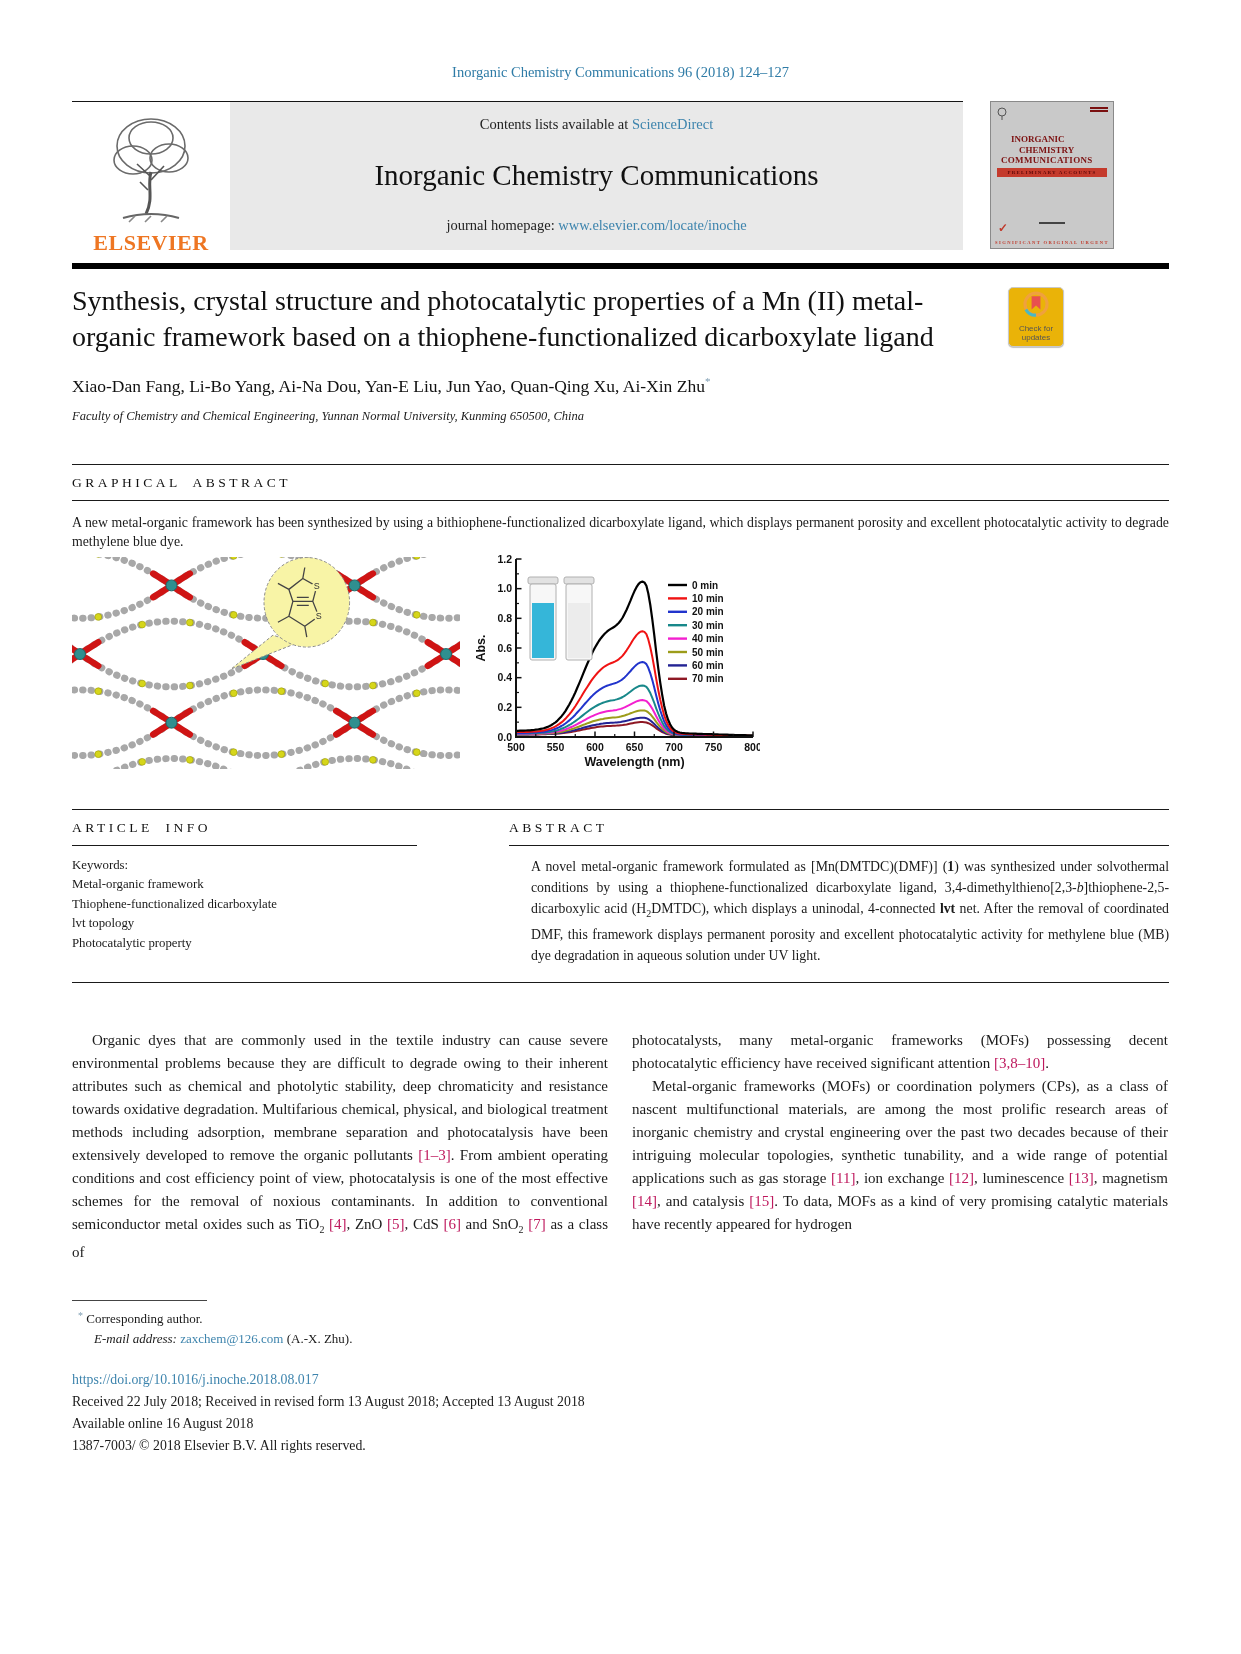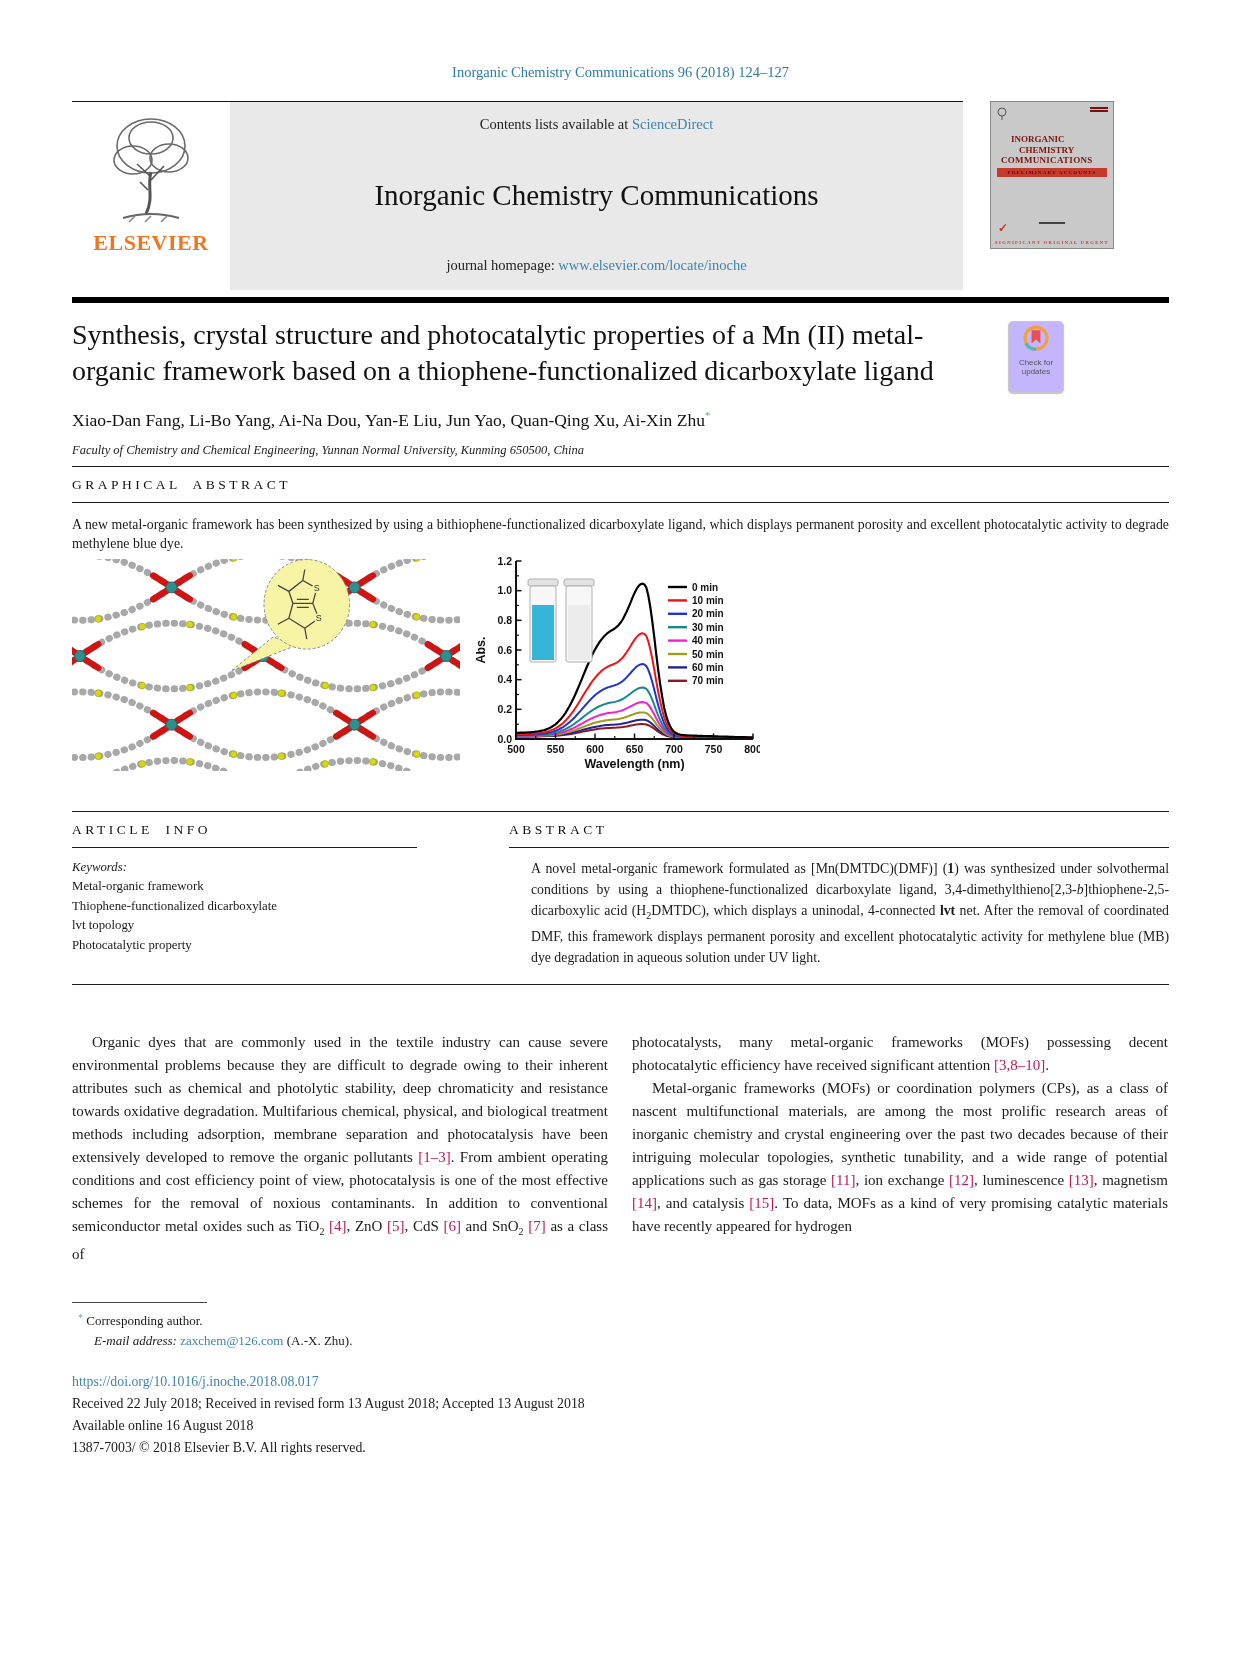--- a/index.html
+++ b/index.html
@@ -5,21 +5,21 @@
   html,body{margin:0;padding:0;}
   body{width:1241px;height:1654px;background:#fff;font-family:"Liberation Serif",serif;color:#1a1a1a;position:relative;overflow:hidden;}
   .wrap{padding:0 72px;}
   
   .citation{padding-top:64px;text-align:center;font-size:14.5px;color:#2e7ba6;}
   
   .header-row{display:flex;margin-top:20px;align-items:stretch;}
   .header-main{display:flex;flex:0 0 891px;border-top:1.5px solid #151515;}
   .logo-col{width:158px;background:#fff;display:flex;flex-direction:column;align-items:center;justify-content:flex-start;padding-top:8px;}
   .elsevier-text{font-size:22px;letter-spacing:.5px;color:#ee7623;font-weight:bold;margin-top:2px;}
-  .band{flex:1;background:#e9e9e9;text-align:center;padding:14px 10px 16px;display:flex;flex-direction:column;justify-content:space-between;height:188px;box-sizing:border-box;}
+  .band{flex:1;background:#e9e9e9;text-align:center;padding:14px 10px 16px;display:flex;flex-direction:column;justify-content:space-between;height:148px;box-sizing:border-box;}
   .band .contents-line{font-size:14.5px;color:#222;}
   .band .journal-title{font-size:29px;color:#111;}
   .band .homepage-line{font-size:14.5px;color:#222;}
   a.link{color:#3d84ad;text-decoration:none;}
   .cover-box{width:124px;height:148px;margin-left:27px;background:#c9c9c9;border:1px solid #8a8a8a;box-sizing:border-box;position:relative;font-family:"Liberation Serif",serif;}
   .cover-tree{position:absolute;top:5px;left:5px;width:12px;height:14px;}
   .cover-barcode{position:absolute;top:5px;right:5px;width:18px;}
   .cover-barcode div{height:1.5px;background:#7a1010;margin-bottom:1.5px;}
   .cover-title{position:absolute;top:32px;left:6px;right:6px;color:#7d1212;font-weight:bold;font-size:9px;line-height:10.5px;}
   .cover-title .l1{padding-left:14px;}
@@ -28,41 +28,41 @@
   .cover-banner{position:absolute;top:66px;left:6px;right:6px;background:#c43a2c;color:#5e0808;font-size:5px;font-weight:bold;letter-spacing:1.2px;text-align:center;padding:2px 0;}
   .cover-mid{position:absolute;top:108px;left:0;right:0;text-align:center;}
   .cover-mid .bar1{display:inline-block;width:26px;height:2.5px;background:#444;}
   .cover-check{position:absolute;bottom:12px;left:7px;color:#c0392b;font-size:12px;font-weight:bold;}
   .cover-tagline{position:absolute;bottom:3px;left:4px;right:4px;color:#c0392b;font-size:4.6px;font-weight:bold;letter-spacing:1.4px;text-align:center;}
   .thick-bar{height:6px;background:#000;margin-top:7px;}
   
   .section-label{font-size:15.5px;margin-top:26px;}
   .title-row{position:relative;margin-top:14px;}
   .paper-title{font-size:28px;line-height:36px;max-width:905px;color:#111;}
-  .updates-badge{position:absolute;right:105px;top:4px;width:56px;height:72px;background:#c4b5fd;border:1px solid #c9c9c9;border-radius:5px;box-shadow:0 1px 1px rgba(0,0,0,.25);text-align:center;padding-top:2px;box-sizing:border-box;}
+  .updates-badge{position:absolute;right:105px;top:4px;width:56px;height:60px;background:#eab308;border:1px solid #c9c9c9;border-radius:5px;box-shadow:0 1px 1px rgba(0,0,0,.25);text-align:center;padding-top:2px;box-sizing:border-box;}
   .updates-badge .txt{font-family:"Liberation Sans",sans-serif;font-size:8px;color:#555;line-height:9px;}
   .authors{font-size:17.5px;margin-top:20px;color:#111;}
   .authors sup{font-size:11px;color:#7a9ab0;}
   .affiliation{font-size:12.5px;font-style:italic;margin-top:12px;}
   
   .rule{border-top:1px solid #1a1a1a;height:0;}
   .heading-caps{font-size:13.5px;letter-spacing:3.5px;word-spacing:6px;color:#111;}
   
-  .ga-section{margin-top:8px;}
+  .ga-section{margin-top:40px;}
   .ga-section .heading-caps{padding:10px 0 9px;}
   .ga-text{font-size:13.8px;line-height:19px;text-align:justify;margin-top:12px;}
   .figure-row{display:flex;align-items:flex-start;margin-top:6px;}
   
   .info-section{margin-top:26px;}
   .info-cols{display:flex;margin-top:0;}
   .info-left{width:345px;flex:0 0 345px;}
   .info-right{flex:1;margin-left:92px;}
   .info-cols .heading-caps{padding:10px 0 9px;}
   .keywords{font-size:12.8px;line-height:19.5px;margin-top:10px;}
-  .keywords .kw-label{font-style:italic;}
+  .keywords .kw-label{}
   .abstract-text{font-size:13.8px;line-height:21px;text-align:justify;margin-top:10px;margin-left:22px;}
   .bottom-rule{margin-top:16px;}
   
   .body-cols{display:flex;margin-top:46px;}
   .bcol{width:536px;flex:0 0 536px;font-size:15px;line-height:23px;text-align:justify;}
   .bcol + .bcol{margin-left:24px;}
   .bcol p{margin:0;}
   .bcol p.indent{text-indent:20px;}
   .cite{color:#be185d;}
   .it{font-style:italic;}

